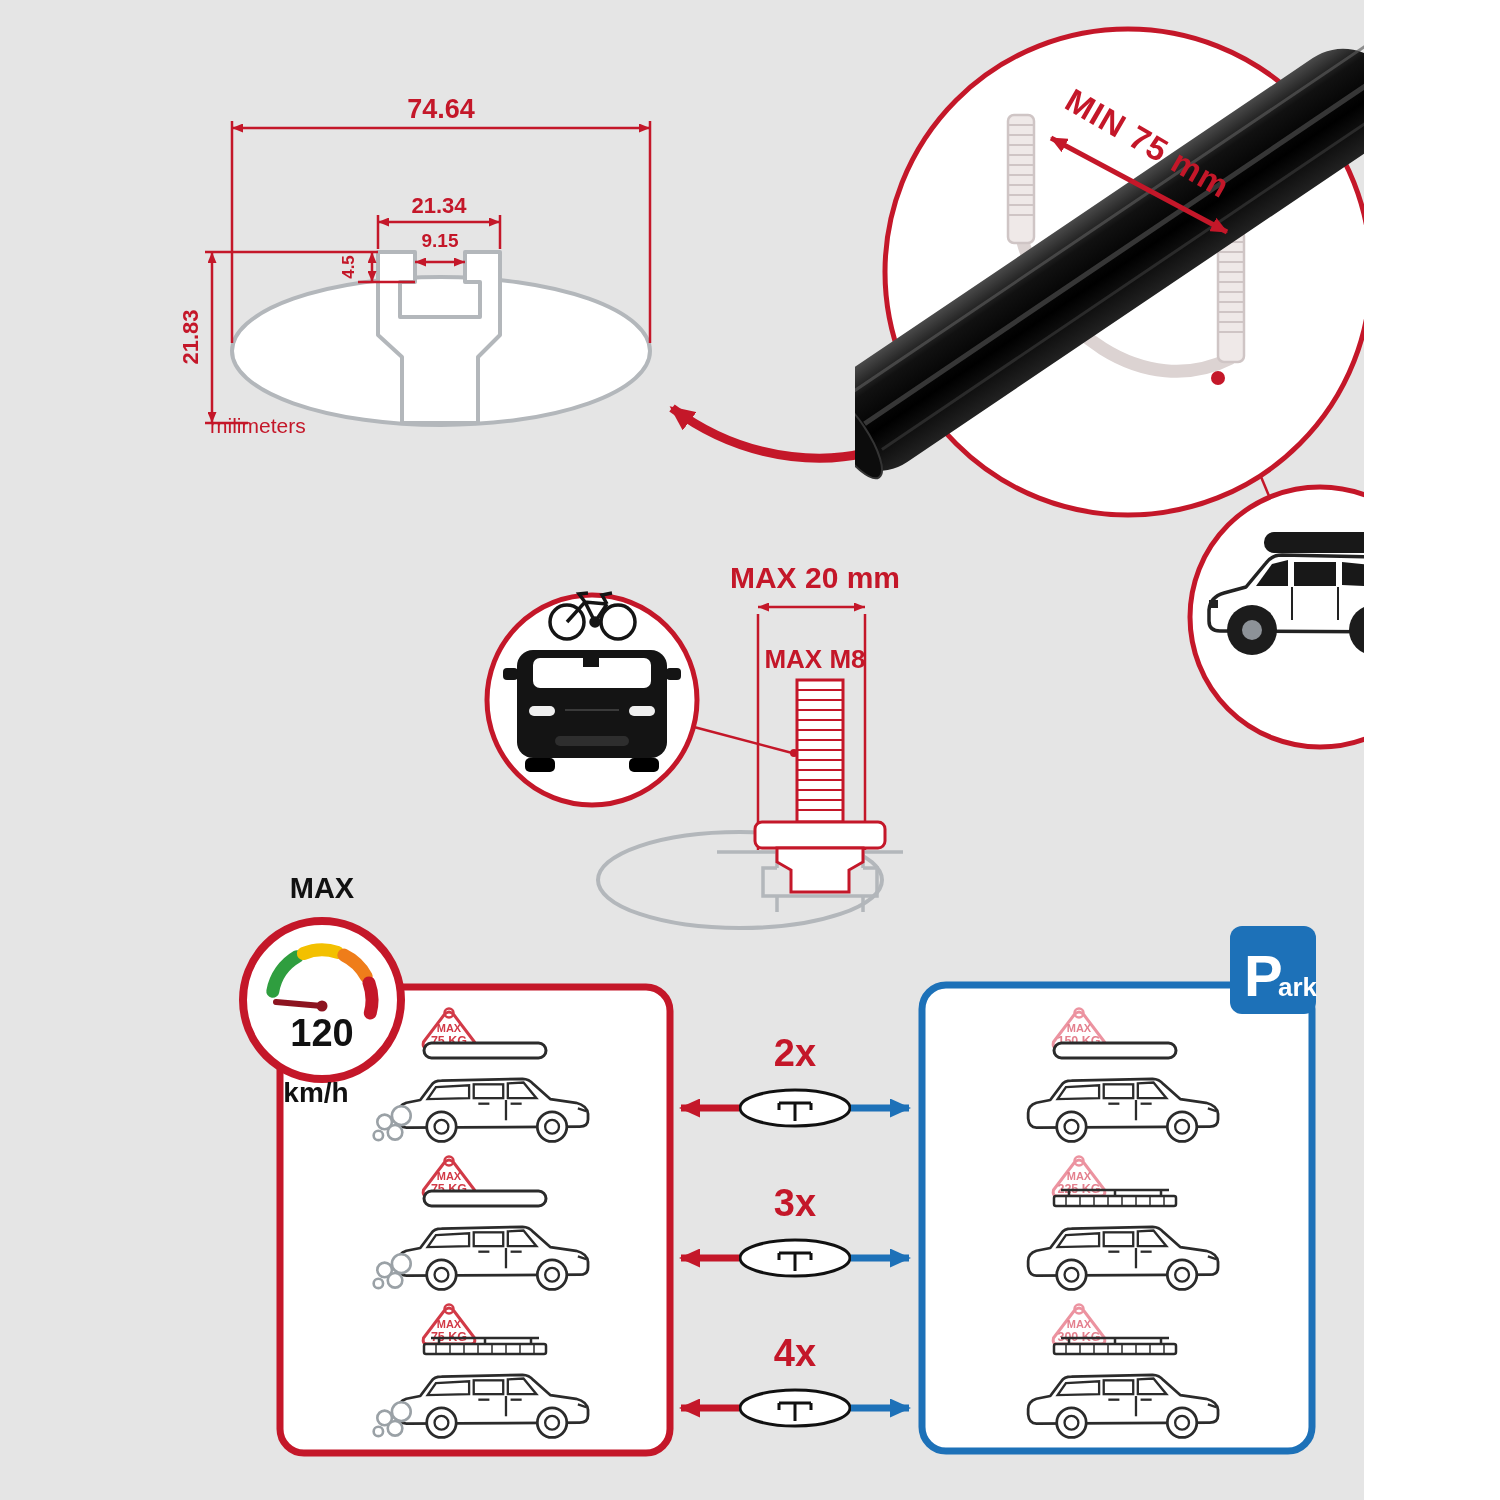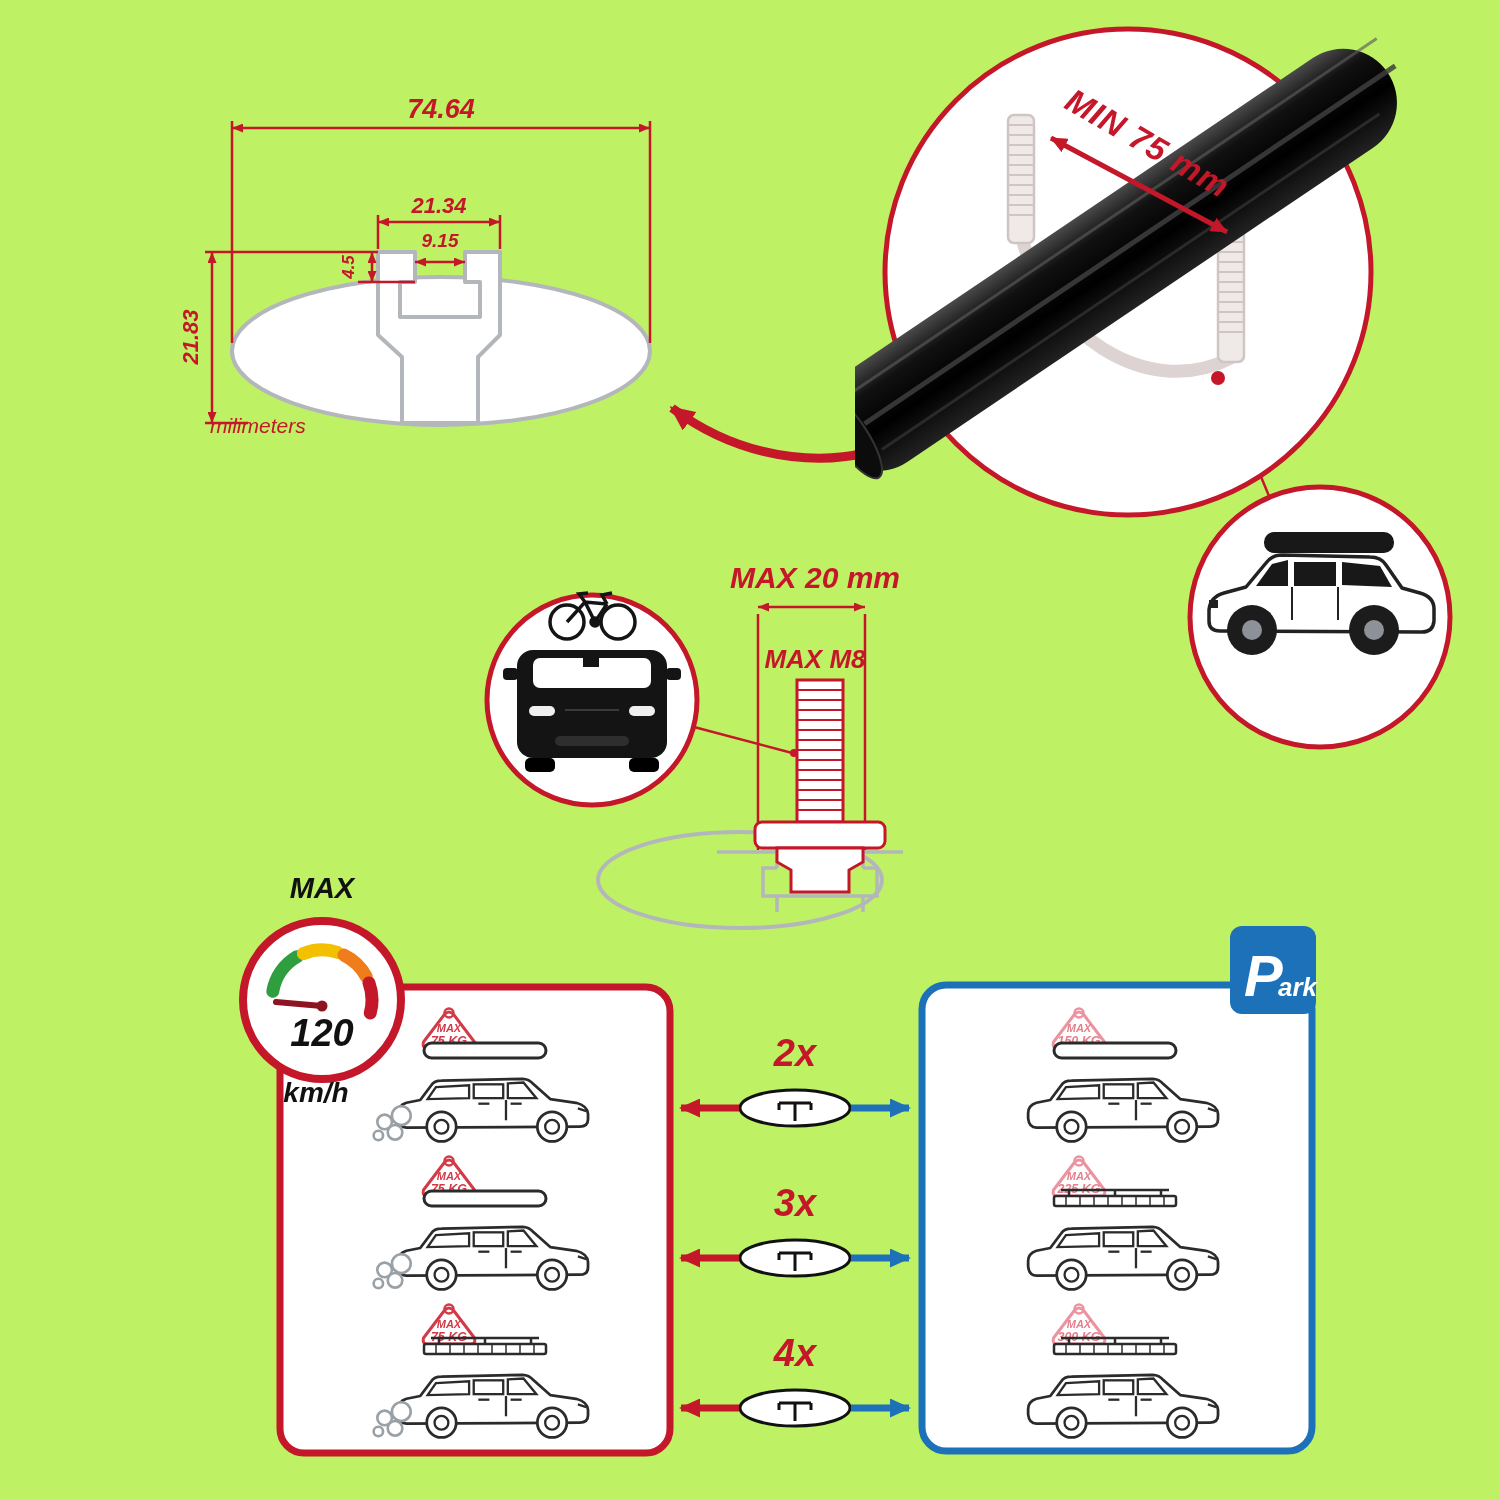--- a/index.html
+++ b/index.html
@@ -1,17 +1,17 @@
 <!DOCTYPE html>
 <html><head>
 <meta charset="utf-8">
 <style>
   html,body{margin:0;padding:0;background:#ffffff;}
-  #canvas{position:relative;width:1500px;height:1500px;background:#bef264;overflow:hidden;
-          font-family:"Liberation Sans",sans-serif;font-style:italic;}
+  #canvas{position:relative;width:1364px;height:1500px;background:#e5e5e5;overflow:hidden;
+          font-family:"Liberation Sans",sans-serif;}
   .abs{position:absolute;}
   svg text{font-family:"Liberation Sans",sans-serif;}
   .dim{stroke:#c41729;stroke-width:2.5;fill:none;}
   .dimtxt{fill:#c41729;font-weight:bold;}
   .graytxt{fill:#c41729;}
   .profile{fill:#ffffff;stroke:#b3b7bb;stroke-width:4;stroke-linejoin:round;}
   .grayline{stroke:#b3b7bb;stroke-width:4;fill:none;}
 </style>
 </head>
 <body>

